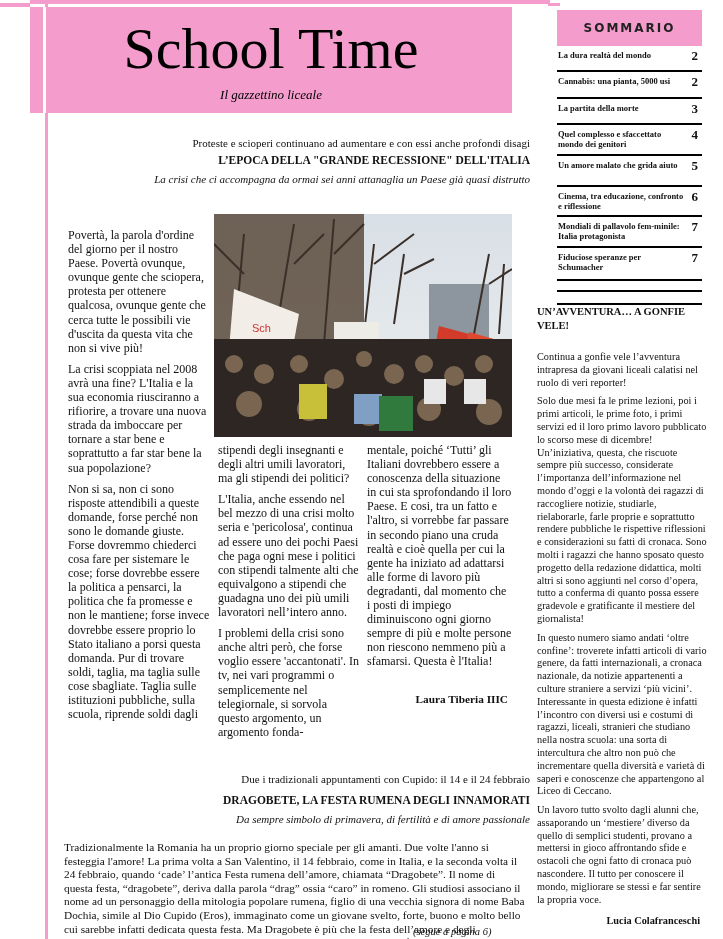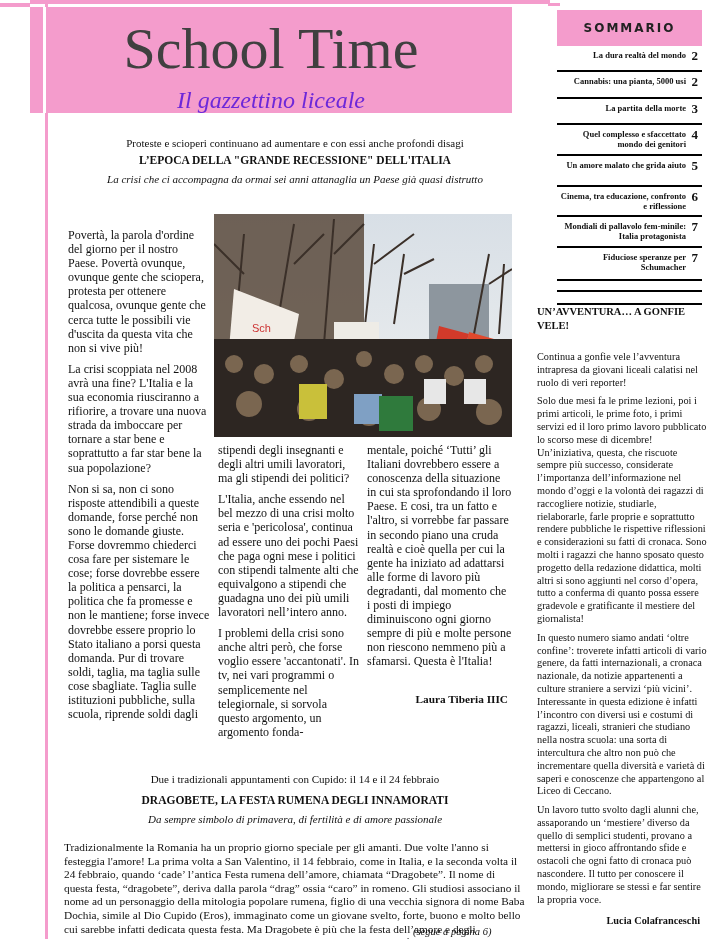--- a/index.html
+++ b/index.html
@@ -12,42 +12,42 @@
   #top-rule-left { position: absolute; left: 0; top: 3px; width: 30px; height: 4px; }
   #top-rule { position: absolute; left: 30px; top: 0; width: 520px; height: 4px; }
   #top-rule-right { position: absolute; left: 548px; top: 3px; width: 12px; height: 3px; }
   #v-rule { position: absolute; left: 45px; top: 0; width: 3px; height: 939px; }
 
   
   #masthead { position: absolute; left: 30px; top: 7px; width: 482px; height: 106px; }
   #masthead .vline { position:absolute; left: 13px; top:0; width:3px; height:106px; background:#fff; }
   #masthead-title {
     position: absolute; left: 0; right: 0; top: 13px; text-align: center;
-    font-size: 58px; line-height: 58px; color: #404040; letter-spacing: 0px;
+    font-size: 58px; line-height: 58px; color: #000000; letter-spacing: 0px;
   }
   #masthead-sub {
     position: absolute; left: 0; right: 0; top: 80px; text-align: center;
-    font-size: 24px; font-style: italic; color: #6d28d9;
+    font-size: 13px; font-style: italic; color: #000000;
   }
 
   
   #sommario { position: absolute; left: 557px; top: 10px; width: 145px; }
   #sommario-head {
     height: 36px; display:flex; align-items:center; justify-content:center;
     font-family: "DejaVu Sans", sans-serif; font-weight: bold; font-size: 12px; letter-spacing: 2px; color:#222;
   }
   .toc-item {
     position: relative; border-bottom: 2px solid #000; padding: 4px 16px 0 1px;
-    font-size: 8.5px; font-weight: bold; line-height: 10px; box-sizing: border-box; text-align: right;
+    font-size: 8.5px; font-weight: bold; line-height: 10px; box-sizing: border-box;
   }
   .toc-item .num { position: absolute; right: 4px; top: 5px; font-size: 13px; font-weight: bold; }
   .toc-empty { height: 22px; border-bottom: 2px solid #000; }
 
   
-  .center { position: absolute; text-align: center; }
+  .center { position: absolute; text-align: right; }
   #art1-kicker { left: 60px; width: 470px; top: 137px; font-size: 11px; }
   #art1-title { left: 60px; width: 470px; top: 154px; font-size: 11.5px; font-weight: bold; }
   #art1-deck { left: 60px; width: 470px; top: 173px; font-size: 11px; font-style: italic; }
 
   .col { position: absolute; font-size: 12px; line-height: 14.1px; }
   .col p { margin: 0 0 7px 0; }
   #col1 { left: 68px; top: 228px; width: 142px; }
   #col2 { left: 218px; top: 443px; width: 142px; }
   #col3 { left: 367px; top: 443px; width: 145px; }
   #photo { position: absolute; left: 214px; top: 214px; width: 298px; height: 253px; overflow: hidden; }

